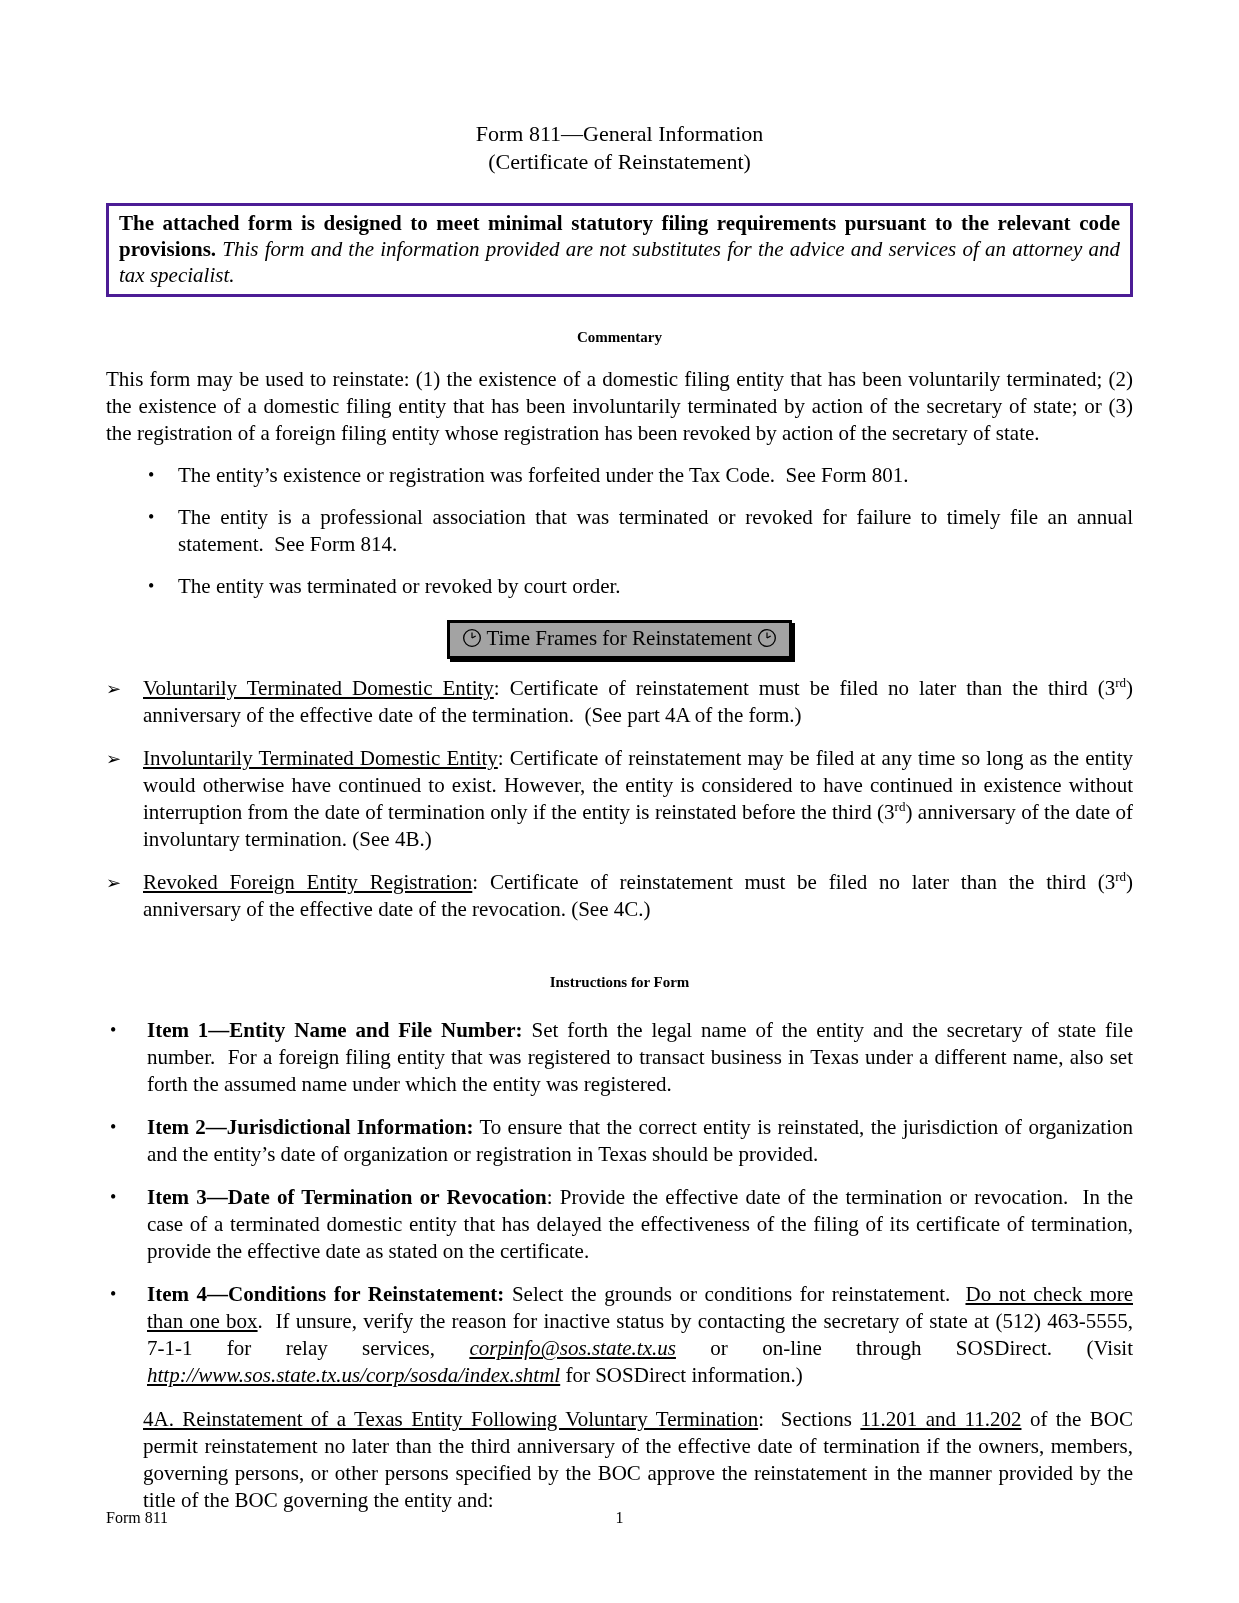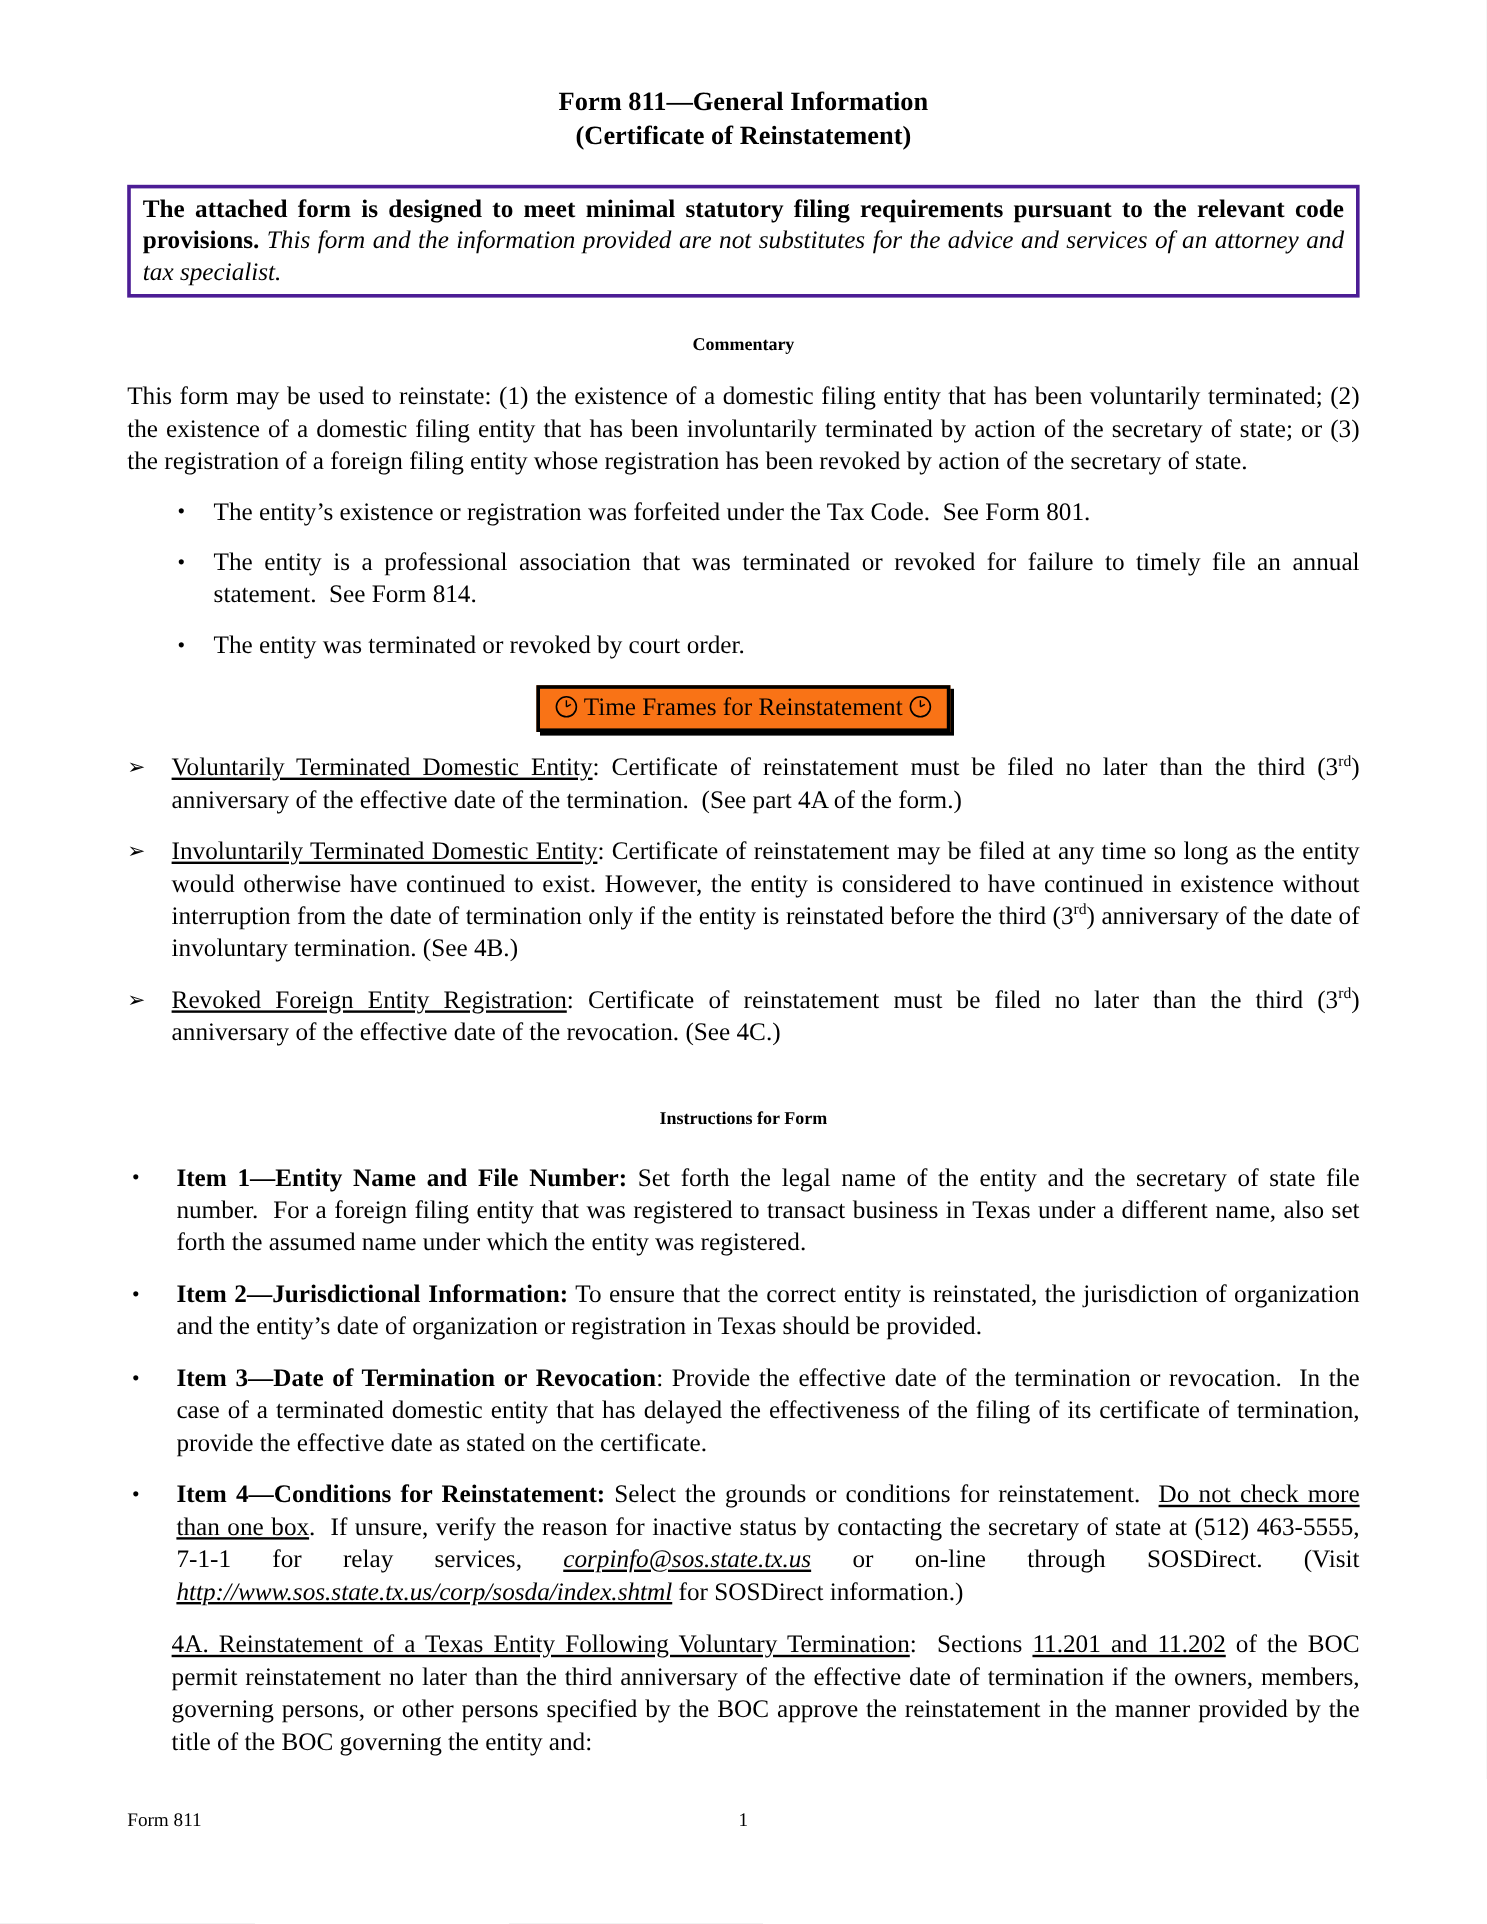--- a/index.html
+++ b/index.html
@@ -10,21 +10,21 @@
     margin: 0 auto;
     background: #ffffff;
     font-family: "Liberation Serif", "DejaVu Serif", serif;
     color: #000;
     font-size: 21px;
     line-height: 27px;
     overflow: hidden;
   }
   .content { margin: 0 106px; }
 
-  .doc-title { padding-top: 71px; text-align: center; font-weight: bold; font-size: 22px; line-height: 28px; }
+  .doc-title { padding-top: 96px; text-align: center; font-weight: normal; font-size: 22px; line-height: 28px; margin-top: 24px; }
 
   .notice-box {
     margin-top: 27px;
     border: 3px solid #4c1d95;
     padding: 4px 10px 6px 10px;
     text-align: justify;
     line-height: 26px;
   }
   .notice-box .bold-lead { font-weight: bold; }
   .notice-box .italic-part { font-style: italic; }
@@ -39,21 +39,21 @@
   .bullet-item:first-of-type { margin-top: 21px; }
   .bullet-marker { width: 30px; flex: 0 0 30px; font-size: 18px; }
   .bullet-text { flex: 1; text-align: justify; }
 
   .tf-wrap { margin-top: 20px; text-align: center; }
   .tf-box {
     display: inline-block;
     border: 3px solid #000;
     box-shadow: 3px 3px 0 #000;
     padding: 2px 12px 4px 12px;
-    background: #f97316;
+    background: #a3a3a3;
   }
   .clock { width: 20px; height: 20px; vertical-align: -3px; }
 
   .arrow-item { display: flex; margin-top: 16px; }
   .arrow-marker { width: 37px; flex: 0 0 37px; font-family: "DejaVu Sans", sans-serif; font-size: 18px; line-height: 27px; }
   .arrow-text { flex: 1; text-align: justify; }
   .u { text-decoration: underline; }
   sup { font-size: 0.62em; line-height: 0; vertical-align: super; }
 
   .instr-heading { margin-top: 46px; }

